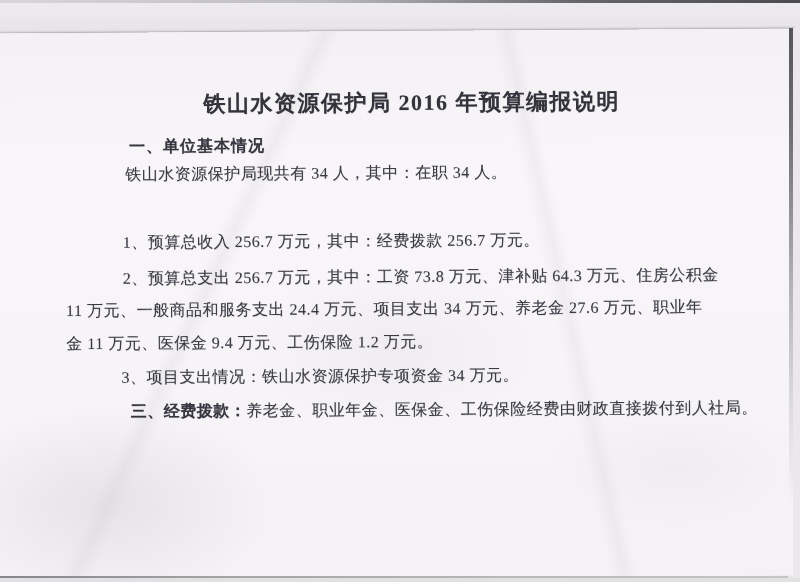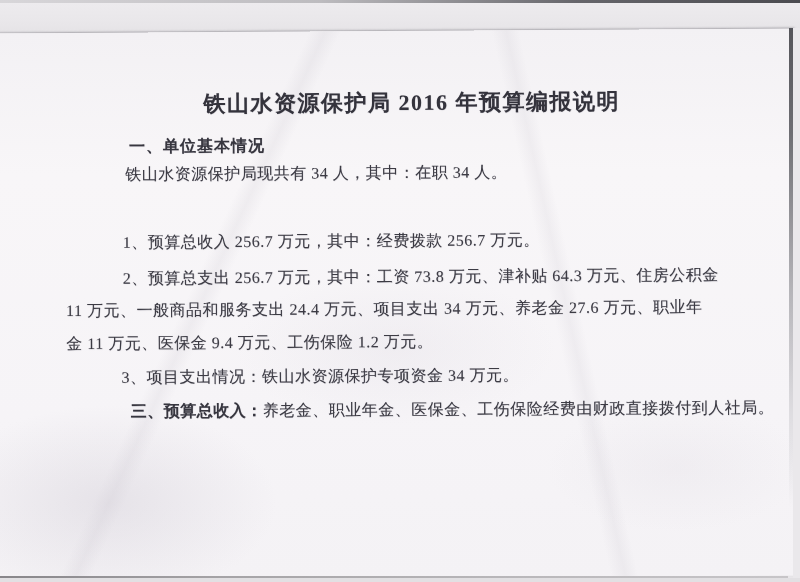--- a/index.html
+++ b/index.html
@@ -96,21 +96,21 @@
 
       <div class="line" style="top:235px; left:129px;">2、预算总支出 256.7 万元，其中：工资 73.8 万元、津补贴 64.3 万元、住房公积金</div>
 
       <div class="line" style="top:267px; left:72px;">11 万元、一般商品和服务支出 24.4 万元、项目支出 34 万元、养老金 27.6 万元、职业年</div>
 
       <div class="line" style="top:300px; left:72px;">金 11 万元、医保金 9.4 万元、工伤保险 1.2 万元。</div>
 
       <div class="line" style="top:334px; left:127px;">3、项目支出情况：铁山水资源保护专项资金 34 万元。</div>
 
       <div class="line" style="top:368px; left:136px;">
-        <span class="bold-inline">三、预算总收入：</span><span>养老金、职业年金、医保金、工伤保险经费由财政直接拨付到人社局。</span>
+        <span class="bold-inline">三、经费拨款：</span><span>养老金、职业年金、医保金、工伤保险经费由财政直接拨付到人社局。</span>
       </div>
 
     </div>
   </div>
 
   <div class="paper-right-edge"></div>
   <div class="right-gutter"></div>
   <div class="paper-bottom-edge"></div>
   <div class="bottom-gutter"></div>
 

